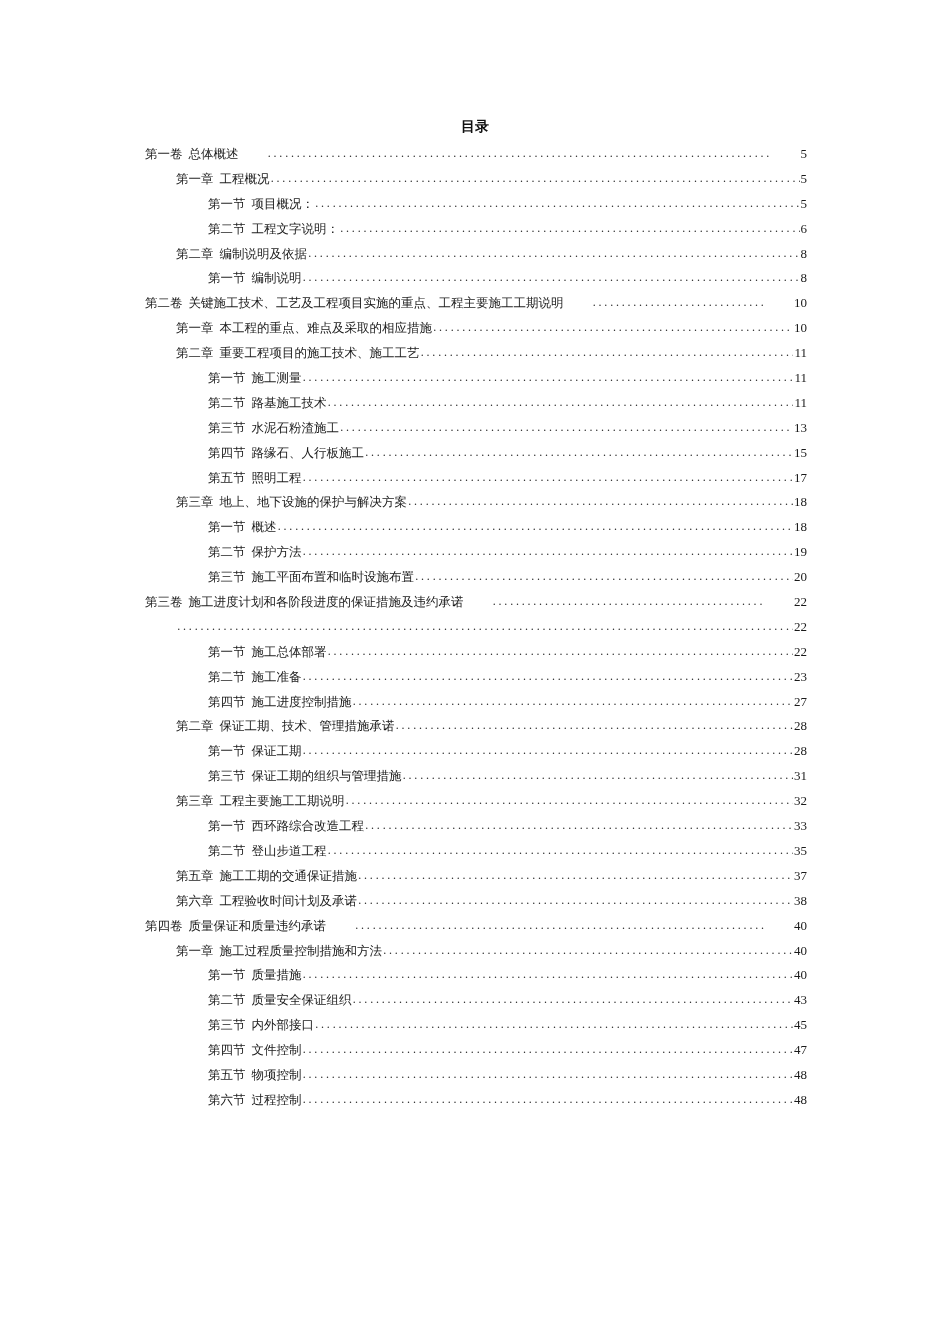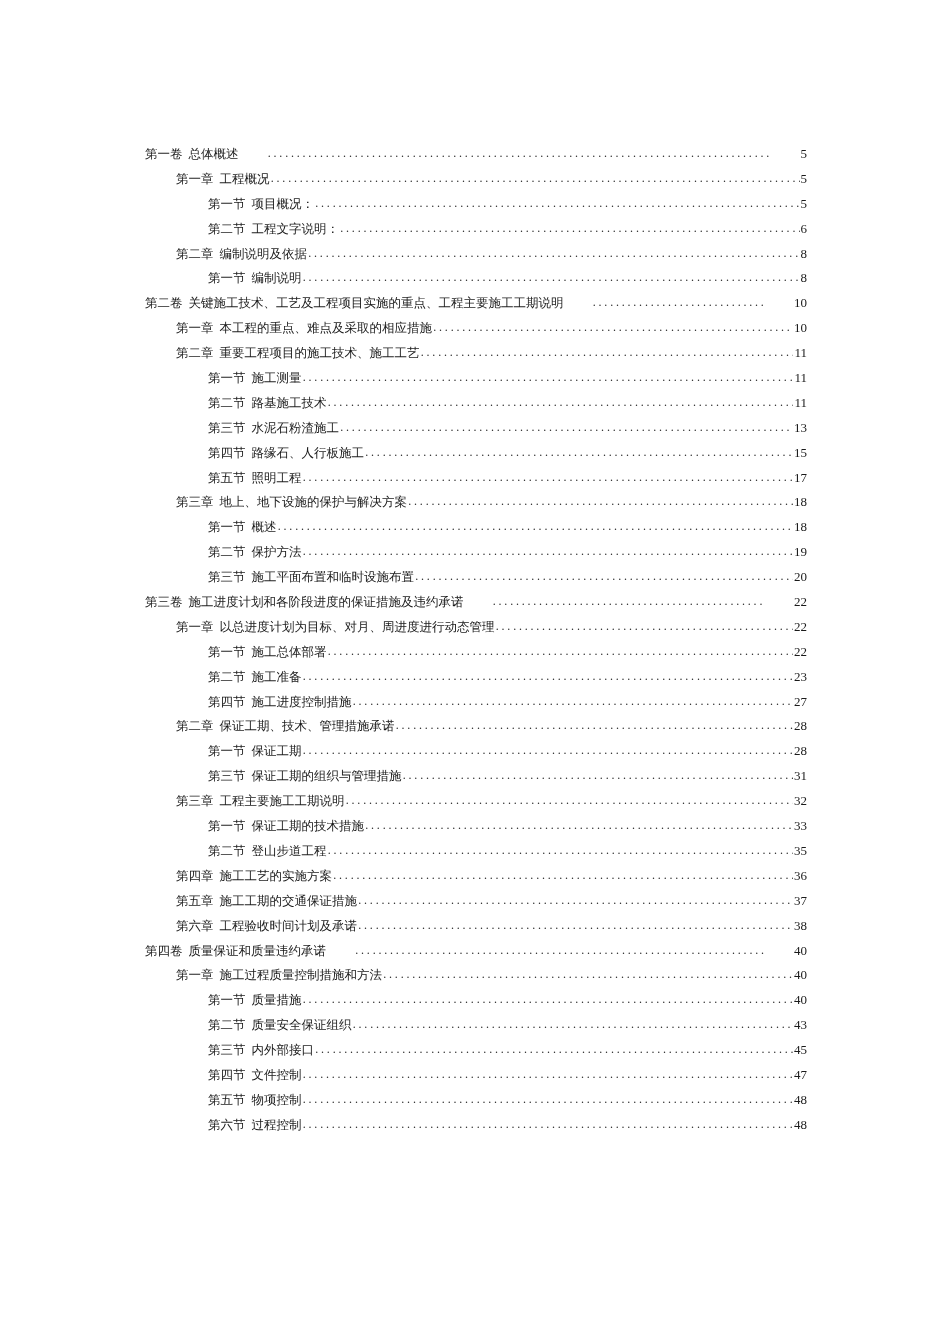--- a/index.html
+++ b/index.html
@@ -19,20 +19,21 @@
     .toc-label .num { margin-right: 6px; }
     .toc-dots { flex: 1 1 auto; overflow: hidden; white-space: nowrap; margin: 0 1px;
                 color: #333; letter-spacing: 2.3px; font-size: 11px; }
     .toc-dots::before { content: ".........................................................................................................................................................................................."; }
     .toc-page { flex: 0 0 auto; text-align: right; font-family: "Liberation Serif", "DejaVu Serif", serif; font-size: 13px; }
   </style>
 </head>
 <body>
 
 <div class="page">
+  <div class="toc-title">目录</div>
   <div class="toc" id="toc">
       <div class="toc-row l1">
         <span class="toc-label"><span class="num">第一卷</span><span>总体概述</span></span>
         <span class="toc-dots"></span>
         <span class="toc-page">5</span>
       </div>
       <div class="toc-row l2">
         <span class="toc-label"><span class="num">第一章</span><span>工程概况</span></span>
         <span class="toc-dots"></span>
         <span class="toc-page">5</span>
@@ -116,21 +117,20 @@
         <span class="toc-label"><span class="num">第三节</span><span>施工平面布置和临时设施布置</span></span>
         <span class="toc-dots"></span>
         <span class="toc-page">20</span>
       </div>
       <div class="toc-row l1">
         <span class="toc-label"><span class="num">第三卷</span><span>施工进度计划和各阶段进度的保证措施及违约承诺</span></span>
         <span class="toc-dots"></span>
         <span class="toc-page">22</span>
       </div>
       <div class="toc-row l2">
-        <span class="toc-label"><span class="num">第一章</span><span>以总进度计划为目标、对月、周进度进行动态管理</span></span>
         <span class="toc-dots"></span>
         <span class="toc-page">22</span>
       </div>
       <div class="toc-row l3">
         <span class="toc-label"><span class="num">第一节</span><span>施工总体部署</span></span>
         <span class="toc-dots"></span>
         <span class="toc-page">22</span>
       </div>
       <div class="toc-row l3">
         <span class="toc-label"><span class="num">第二节</span><span>施工准备</span></span>
@@ -156,33 +156,28 @@
         <span class="toc-label"><span class="num">第三节</span><span>保证工期的组织与管理措施</span></span>
         <span class="toc-dots"></span>
         <span class="toc-page">31</span>
       </div>
       <div class="toc-row l2">
         <span class="toc-label"><span class="num">第三章</span><span>工程主要施工工期说明</span></span>
         <span class="toc-dots"></span>
         <span class="toc-page">32</span>
       </div>
       <div class="toc-row l3">
-        <span class="toc-label"><span class="num">第一节</span><span>保证工期的技术措施</span></span>
+        <span class="toc-label"><span class="num">第一节</span><span>西环路综合改造工程</span></span>
         <span class="toc-dots"></span>
         <span class="toc-page">33</span>
       </div>
       <div class="toc-row l3">
         <span class="toc-label"><span class="num">第二节</span><span>登山步道工程</span></span>
         <span class="toc-dots"></span>
         <span class="toc-page">35</span>
-      </div>
-      <div class="toc-row l2">
-        <span class="toc-label"><span class="num">第四章</span><span>施工工艺的实施方案</span></span>
-        <span class="toc-dots"></span>
-        <span class="toc-page">36</span>
       </div>
       <div class="toc-row l2">
         <span class="toc-label"><span class="num">第五章</span><span>施工工期的交通保证措施</span></span>
         <span class="toc-dots"></span>
         <span class="toc-page">37</span>
       </div>
       <div class="toc-row l2">
         <span class="toc-label"><span class="num">第六章</span><span>工程验收时间计划及承诺</span></span>
         <span class="toc-dots"></span>
         <span class="toc-page">38</span>

